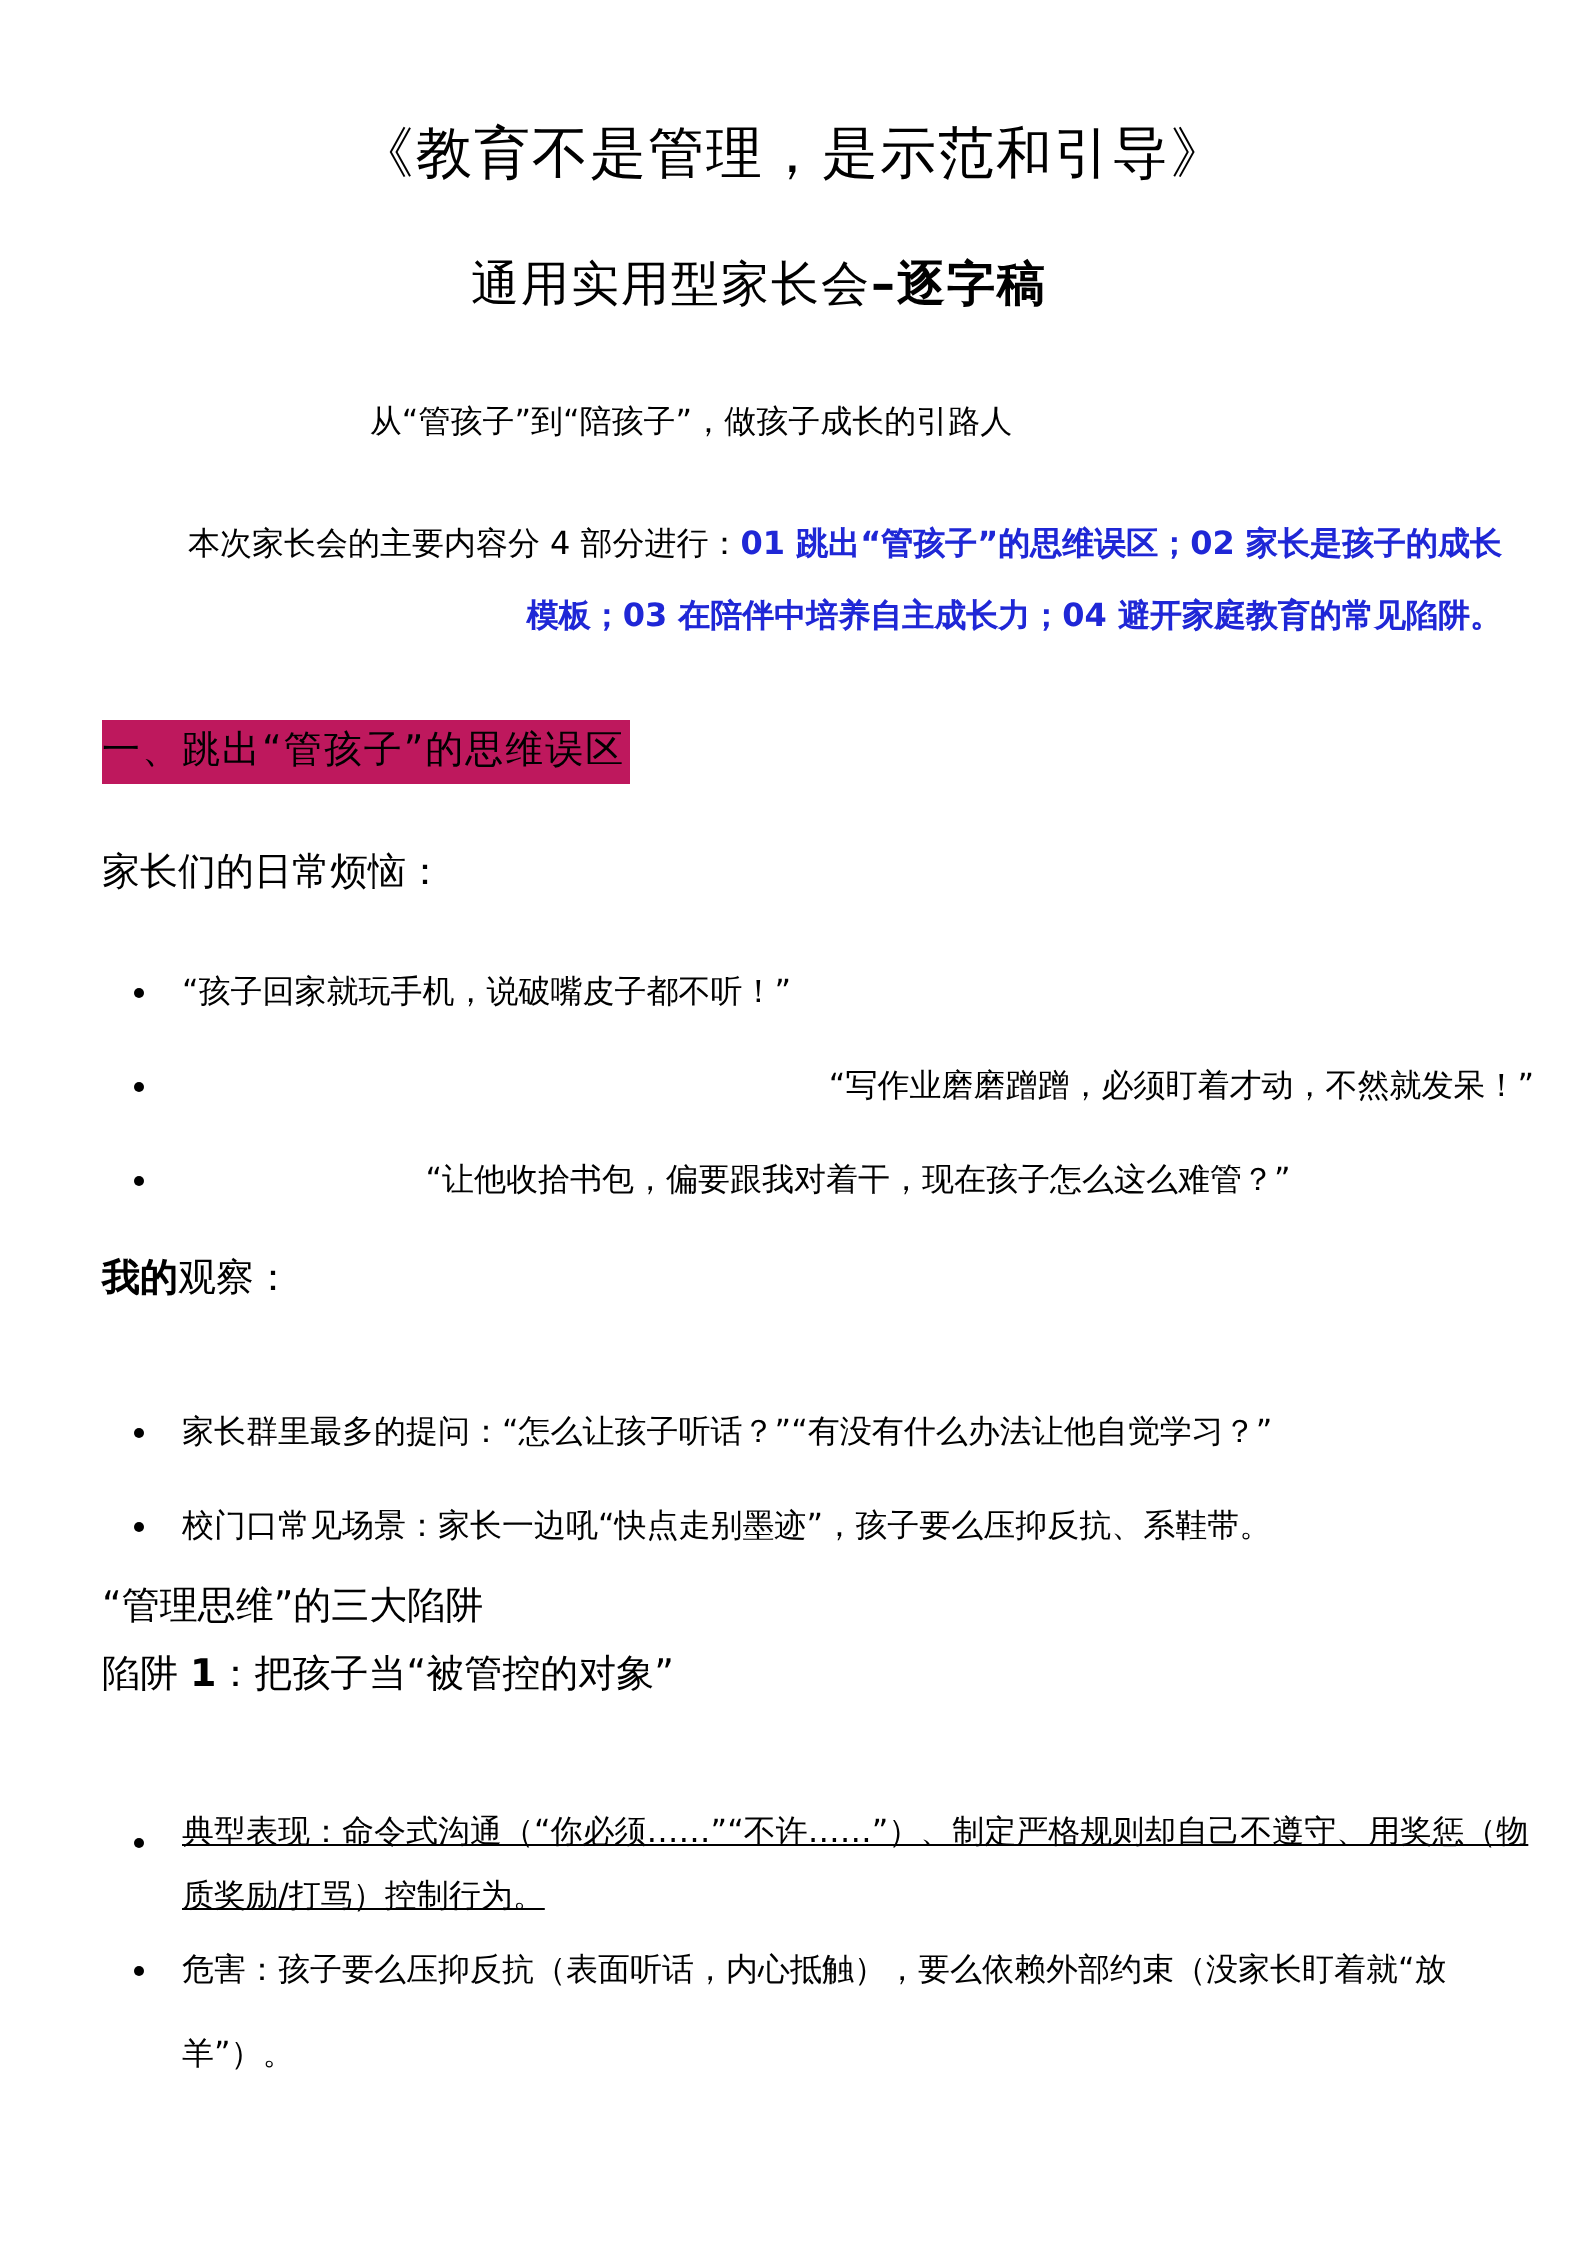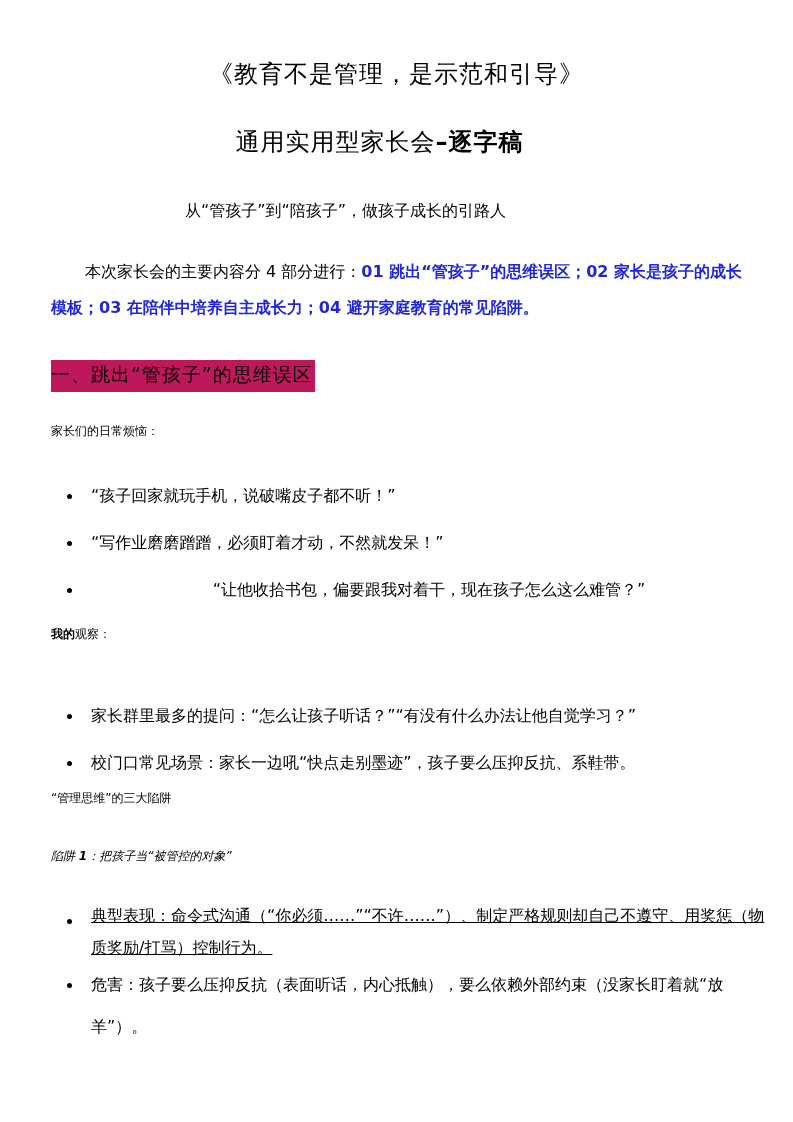--- a/index.html
+++ b/index.html
@@ -14,24 +14,24 @@
       overflow: hidden;
       font-family: "DejaVu Sans", sans-serif;
       color: #000000;
     }
     .page {
       position: absolute;
       left: 0; top: 0;
       width: 793px;
       height: 1122px;
     }
-    .abs { position: absolute; white-space: nowrap; }
+    .abs { position: absolute; white-space: nowrap; text-align: right; }
     .title {
       left: 0; width: 793px; text-align: center;
-      font-size: 24px; top: 58px; letter-spacing: 1px;
+      font-size: 28px; top: 58px; letter-spacing: 1px;
     }
     .subtitle {
       left: 0; width: 759px; text-align: center;
       font-size: 24px; top: 126px; letter-spacing: 1px;
     }
     .subtitle .bold { font-weight: bold; }
     .tagline {
       left: 0; width: 691px; text-align: center;
       font-size: 16px; top: 201px;
     }
@@ -43,21 +43,21 @@
     }
     .intro .blue { color: #1f27d6; font-weight: bold; }
     .section-heading {
       left: 51px; top: 360px;
       font-size: 19px;
       background: #be185d;
       padding: 2px 2px 4px 0;
       letter-spacing: 1px;
     }
     .label {
-      left: 51px; font-size: 12px;
+      left: 51px; font-size: 19px;
     }
     .bold { font-weight: bold; }
     .bullet-list {
       position: absolute;
       left: 67px;
       margin: 0; padding: 0;
       list-style: none;
       font-size: 16px;
     }
     .bullet-item {
@@ -87,33 +87,33 @@
   <div class="abs tagline">从“管孩子”到“陪孩子”，做孩子成长的引路人</div>
 
   <div class="abs intro"><span>本次家长会的主要内容分 4 部分进行：</span><span class="blue">01 跳出“管孩子”的思维误区；02  家长是孩子的成长模板；03  在陪伴中培养自主成长力；04  避开家庭教育的常见陷阱。</span></div>
 
   <div class="abs section-heading">一、跳出“管孩子”的思维误区</div>
 
   <div class="abs label" style="top:423px;">家长们的日常烦恼：</div>
 
   <ul class="bullet-list" style="top:478px; width:700px;">
     <li class="bullet-item"><span class="bullet-dot"></span><span>“孩子回家就玩手机，说破嘴皮子都不听！”</span></li>
-    <li class="bullet-item" style="margin-top:11px;"><span class="bullet-dot"></span><span>“写作业磨磨蹭蹭，必须盯着才动，不然就发呆！”</span></li>
+    <li class="bullet-item" style="margin-top:11px;text-align:right;"><span class="bullet-dot"></span><span>“写作业磨磨蹭蹭，必须盯着才动，不然就发呆！”</span></li>
     <li class="bullet-item" style="margin-top:11px;text-align:center;"><span class="bullet-dot"></span><span>“让他收拾书包，偏要跟我对着干，现在孩子怎么这么难管？”</span></li>
   </ul>
 
   <div class="abs label" style="top:626px;"><span class="bold">我的</span><span>观察：</span></div>
 
   <ul class="bullet-list" style="top:698px; width:710px;">
     <li class="bullet-item"><span class="bullet-dot"></span><span>家长群里最多的提问：“怎么让孩子听话？”“有没有什么办法让他自觉学习？”</span></li>
     <li class="bullet-item" style="margin-top:11px;"><span class="bullet-dot"></span><span>校门口常见场景：家长一边吼“快点走别墨迹”，孩子要么压抑反抗、系鞋带。</span></li>
   </ul>
 
   <div class="abs label" style="top:790px;">“管理思维”的三大陷阱</div>
 
-  <div class="abs label" style="top:848px;font-style:italic;"><span>陷阱 </span><span class="bold">1</span><span>：把孩子当“被管控的对象”</span></div>
+  <div class="abs label" style="top:824px;"><span>陷阱 </span><span class="bold">1</span><span>：把孩子当“被管控的对象”</span></div>
 
   <ul class="bullet-list trap-list" style="top:900px;">
     <li class="bullet-item" style="line-height:32px;text-decoration:underline;"><span class="bullet-dot" style="top:19px;"></span><span>典型表现：命令式沟通（“你必须……”“不许……”）、制定严格规则却自己不遵守、用奖惩（物质奖励/打骂）控制行为。</span></li>
     <li class="bullet-item" style="line-height:42px; margin-top:0px;"><span class="bullet-dot" style="top:19px;"></span><span>危害：孩子要么压抑反抗（表面听话，内心抵触），要么依赖外部约束（没家长盯着就“放羊”）。</span></li>
   </ul>
 
 </div>
 
 </body></html>

